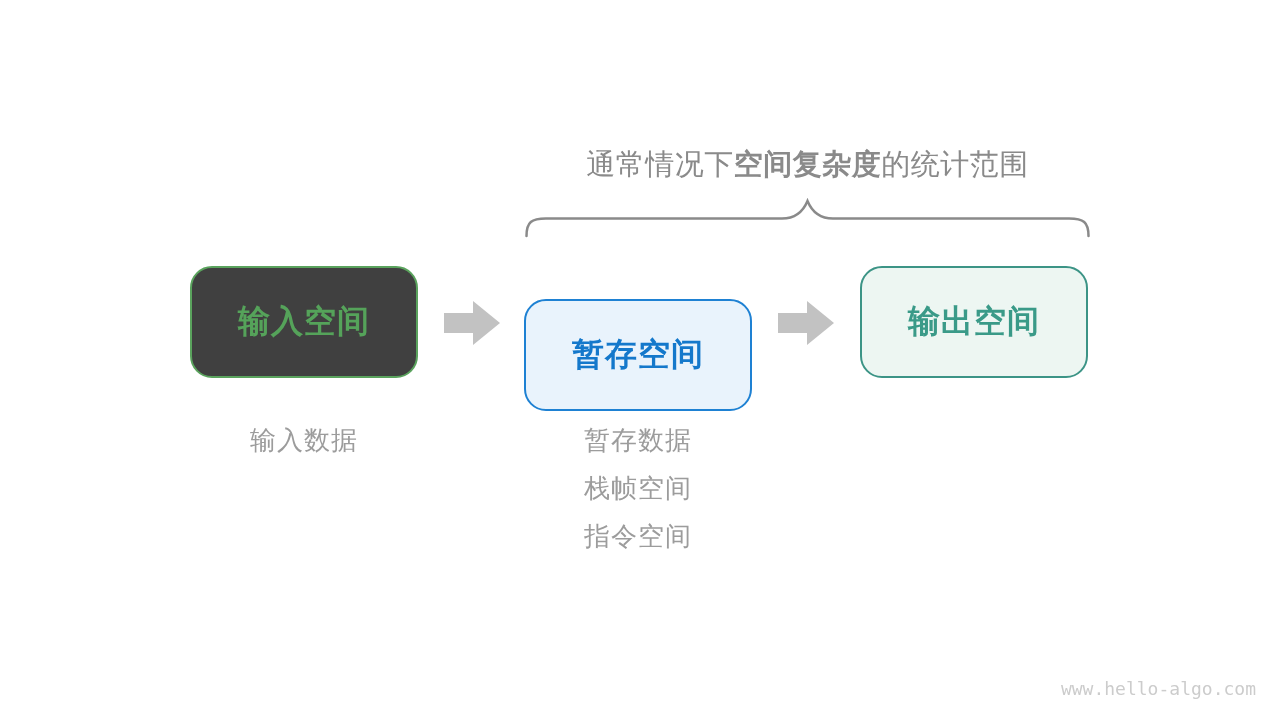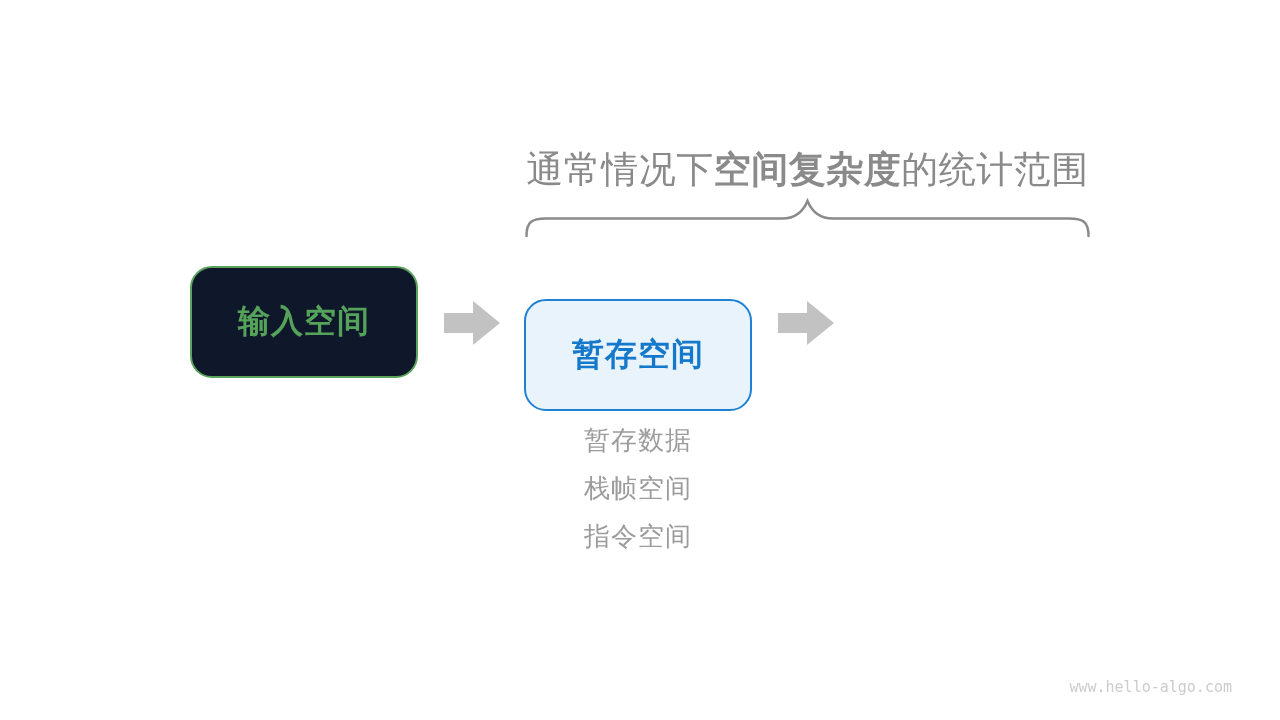--- a/index.html
+++ b/index.html
@@ -10,21 +10,21 @@
     background: #ffffff;
     font-family: "Liberation Sans", sans-serif;
     overflow: hidden;
   }
   .title {
     position: absolute;
     left: 495px;
     top: 145px;
     width: 625px;
     text-align: center;
-    font-size: 37px;
+    font-size: 29px;
     letter-spacing: 0.5px;
     white-space: nowrap;
   }
   .title .bold { font-weight: bold; }
   .brace {
     position: absolute;
     left: 525px;
     top: 198px;
     width: 565px;
     height: 42px;
@@ -64,57 +64,61 @@
     white-space: nowrap;
   }
   .note-col1 { left: 190px; }
   .note-col2 { left: 524px; }
   .note-col3 { left: 860px; }
   .note-row1 { top: 423px; }
   .note-row2 { top: 471px; }
   .note-row3 { top: 519px; }
   .watermark {
     position: absolute;
-    right: 48px;
+    right: 24px;
     top: 678px;
     font-family: "DejaVu Sans Mono", monospace;
-    font-size: 15px;
+    font-size: 18px;
     letter-spacing: 0px;
   }
 </style>
 </head>
 <body>
 
 <div class="canvas">
 
   <div class="title" style="color: rgb(138, 138, 138);">
     <span>通常情况下</span><span class="bold">空间复杂度</span><span>的统计范围</span>
   </div>
 
   <svg class="brace" viewBox="0 0 565 42" fill="none" xmlns="http://www.w3.org/2000/svg">
     <path d="M 1.5 38 C 1.5 24 6.5 20.5 21 20.5 L 257 20.5 C 269 20.5 277.5 15 282.5 3 C 287.5 15 296 20.5 308 20.5 L 544 20.5 C 558.5 20.5 563.5 24 563.5 38" stroke-width="2.5" stroke-linecap="round" fill="none" stroke="#8a8a8a"></path>
   </svg>
 
-  <div class="box box-input" style="color: rgb(85, 163, 90); border-color: rgb(90, 163, 93); background-color: #0f172a;">
+  <div class="box box-input" style="color: rgb(85, 163, 90); border-color: rgb(90, 163, 93); background-color: #404040;">
     <span>输入空间</span>
   </div>
 
   <svg class="arrow arrow-1" viewBox="0 0 56 44" xmlns="http://www.w3.org/2000/svg">
     <polygon points="0,12 29,12 29,0 56,22 29,44 29,32 0,32" fill="#c2c2c2"></polygon>
   </svg>
 
   <div class="box box-temp" style="color: rgb(20, 120, 203); border-color: rgb(30, 129, 211); background-color: rgb(233, 243, 252);">
     <span>暂存空间</span>
   </div>
 
   <svg class="arrow arrow-2" viewBox="0 0 56 44" xmlns="http://www.w3.org/2000/svg">
     <polygon points="0,12 29,12 29,0 56,22 29,44 29,32 0,32" fill="#c2c2c2"></polygon>
   </svg>
 
+  <div class="box box-output" style="color: rgb(58, 154, 136); border-color: rgb(60, 148, 134); background-color: rgb(237, 246, 242);">
+    <span>输出空间</span>
+  </div>
 
+  <div class="note note-col1 note-row1" style="color: rgb(156, 156, 156);">输入数据</div>
 
   <div class="note note-col2 note-row1" style="color: rgb(156, 156, 156);">暂存数据</div>
   <div class="note note-col2 note-row3" style="color: rgb(156, 156, 156);">指令空间</div>
   <div class="note note-col2 note-row2" style="color: rgb(156, 156, 156);">栈帧空间</div>
 
 
   <div class="watermark" style="color: rgb(204, 204, 204);">www.hello-algo.com</div>
 
 </div>
 

